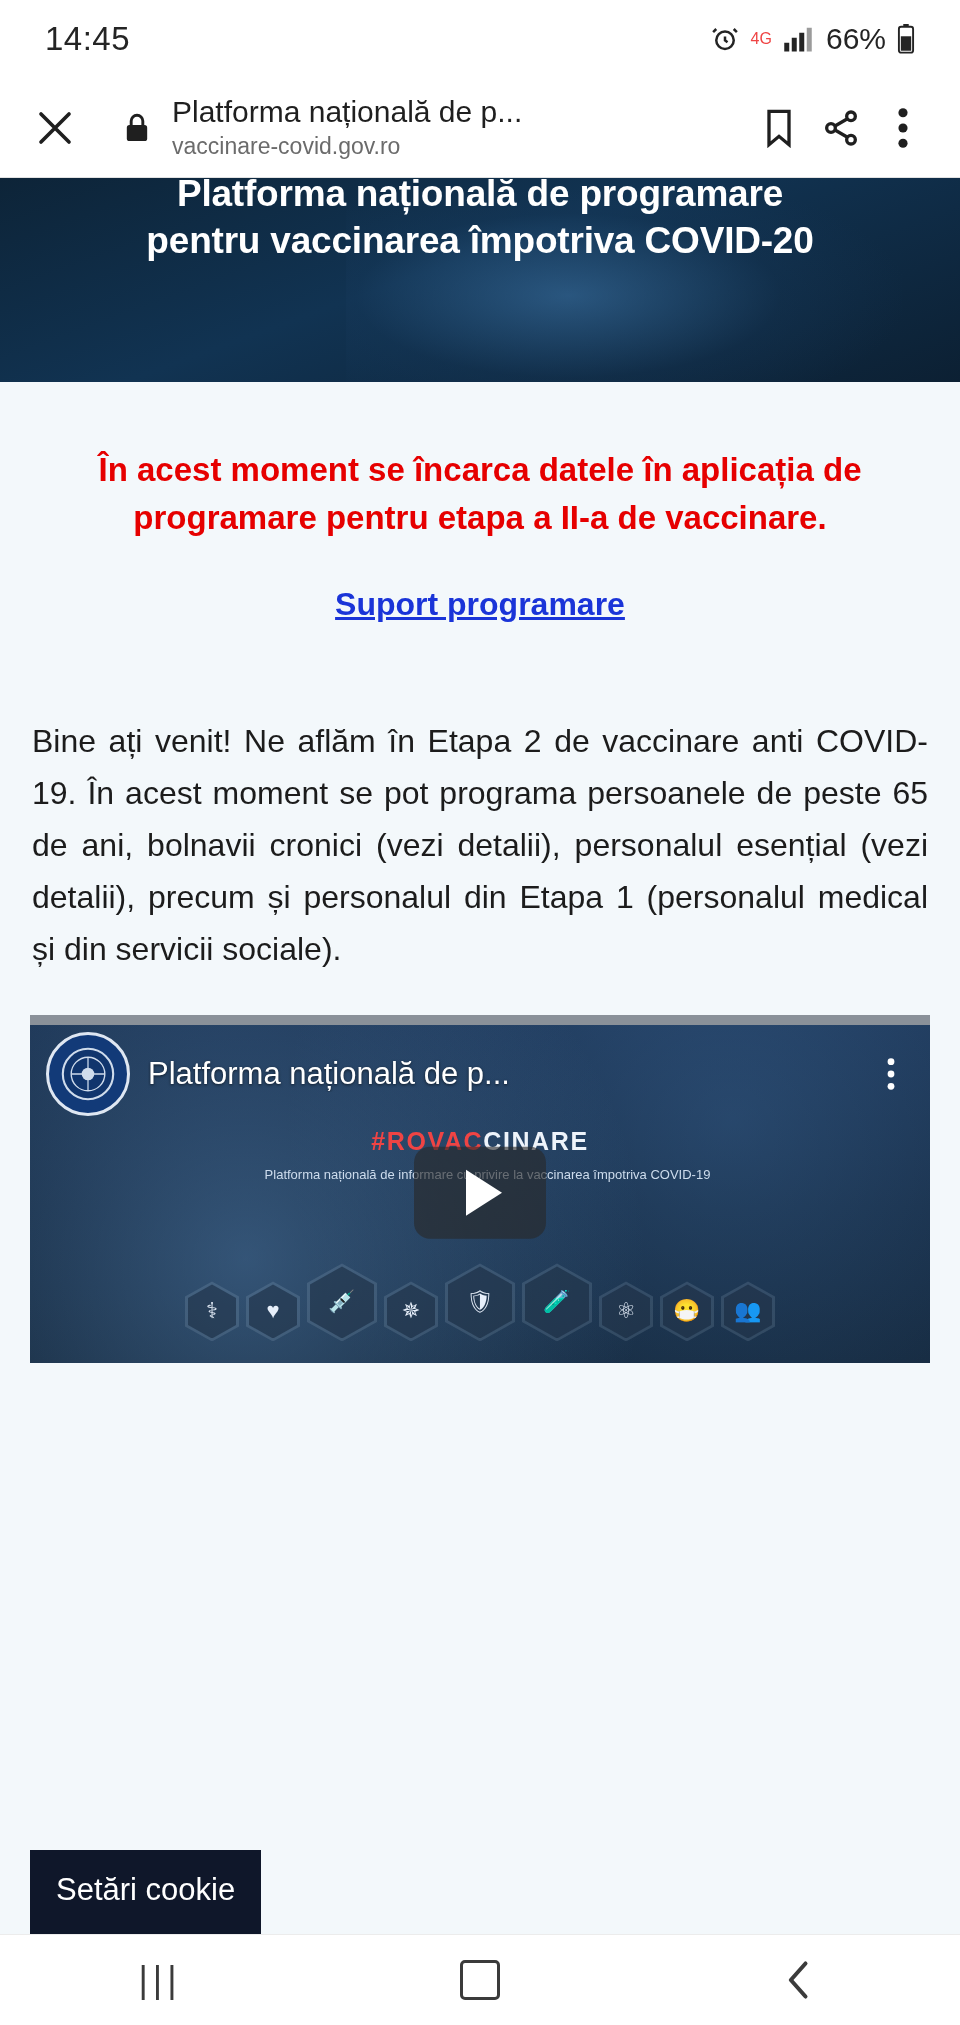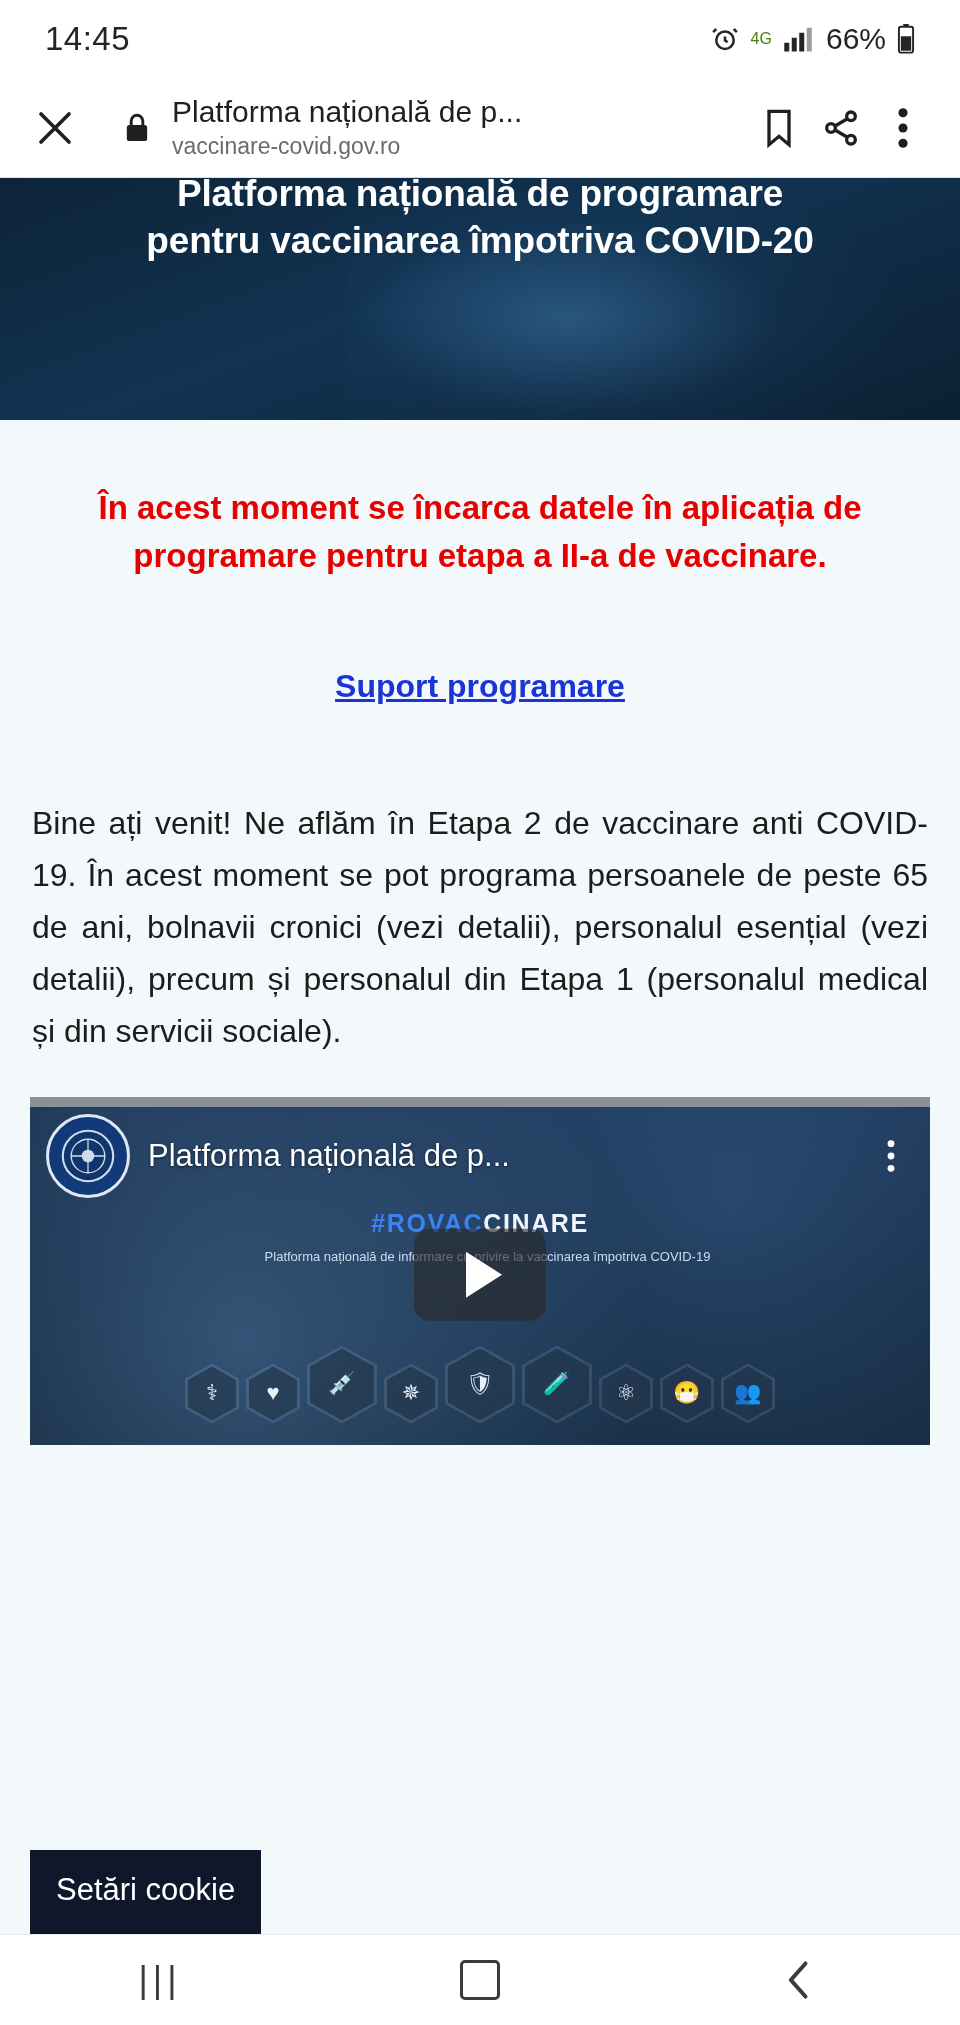--- a/index.html
+++ b/index.html
@@ -51,21 +51,21 @@
   }
   .battery-text {
     font-size: 30px;
     color: #242424;
     margin-left: 2px;
   }
   .net-label {
     font-size: 16px;
     line-height: 1;
     text-align: center;
-    color: #4d7c0f;
+    color: #ef4444;
   }
 
   
   .browser-bar {
     flex: 0 0 100px;
     height: 100px;
     background: #ffffff;
     display: flex;
     align-items: center;
     padding: 0 26px;
@@ -123,21 +123,21 @@
 
   
   .page {
     position: relative;
     flex: 1 1 auto;
     overflow: hidden;
     background: #f3f8fb;
   }
   .hero {
     position: relative;
-    height: 242px;
+    height: 204px;
     background: linear-gradient(160deg, #0d2438 0%, #113352 45%, #0c2033 100%);
     overflow: hidden;
   }
   .hero::after {
     content: "";
     position: absolute;
     left: 36%;
     top: 6%;
     width: 58%;
     height: 115%;
@@ -169,21 +169,21 @@
     font-weight: bold;
     text-align: center;
     font-size: 33px;
     line-height: 1.45;
     padding: 0 22px;
   }
   .alert-1 { margin-top: 64px; }
   .alert-2 { margin-top: 52px; }
   .support-link-wrap {
     text-align: center;
-    margin-top: 88px;
+    margin-top: 44px;
   }
   .support-link {
     color: #1a34d8;
     font-weight: bold;
     font-size: 32px;
     text-decoration: underline;
   }
   .body-text {
     margin-top: 92px;
     font-size: 32px;
@@ -259,21 +259,21 @@
     position: absolute;
     top: 112px;
     left: 0; right: 0;
     text-align: center;
     color: #eef4fb;
     font-size: 25px;
     font-weight: bold;
     letter-spacing: 1.6px;
     z-index: 3;
   }
-  .rovac .dim { color: #3b82f6; font-weight: bold; }
+  .rovac .dim { color: #ef4444; font-weight: bold; }
   .vsub {
     position: absolute;
     top: 152px;
     left: 15px; right: 0;
     text-align: center;
     color: #cddced;
     font-size: 13px;
     z-index: 3;
   }
   .hexrow {

